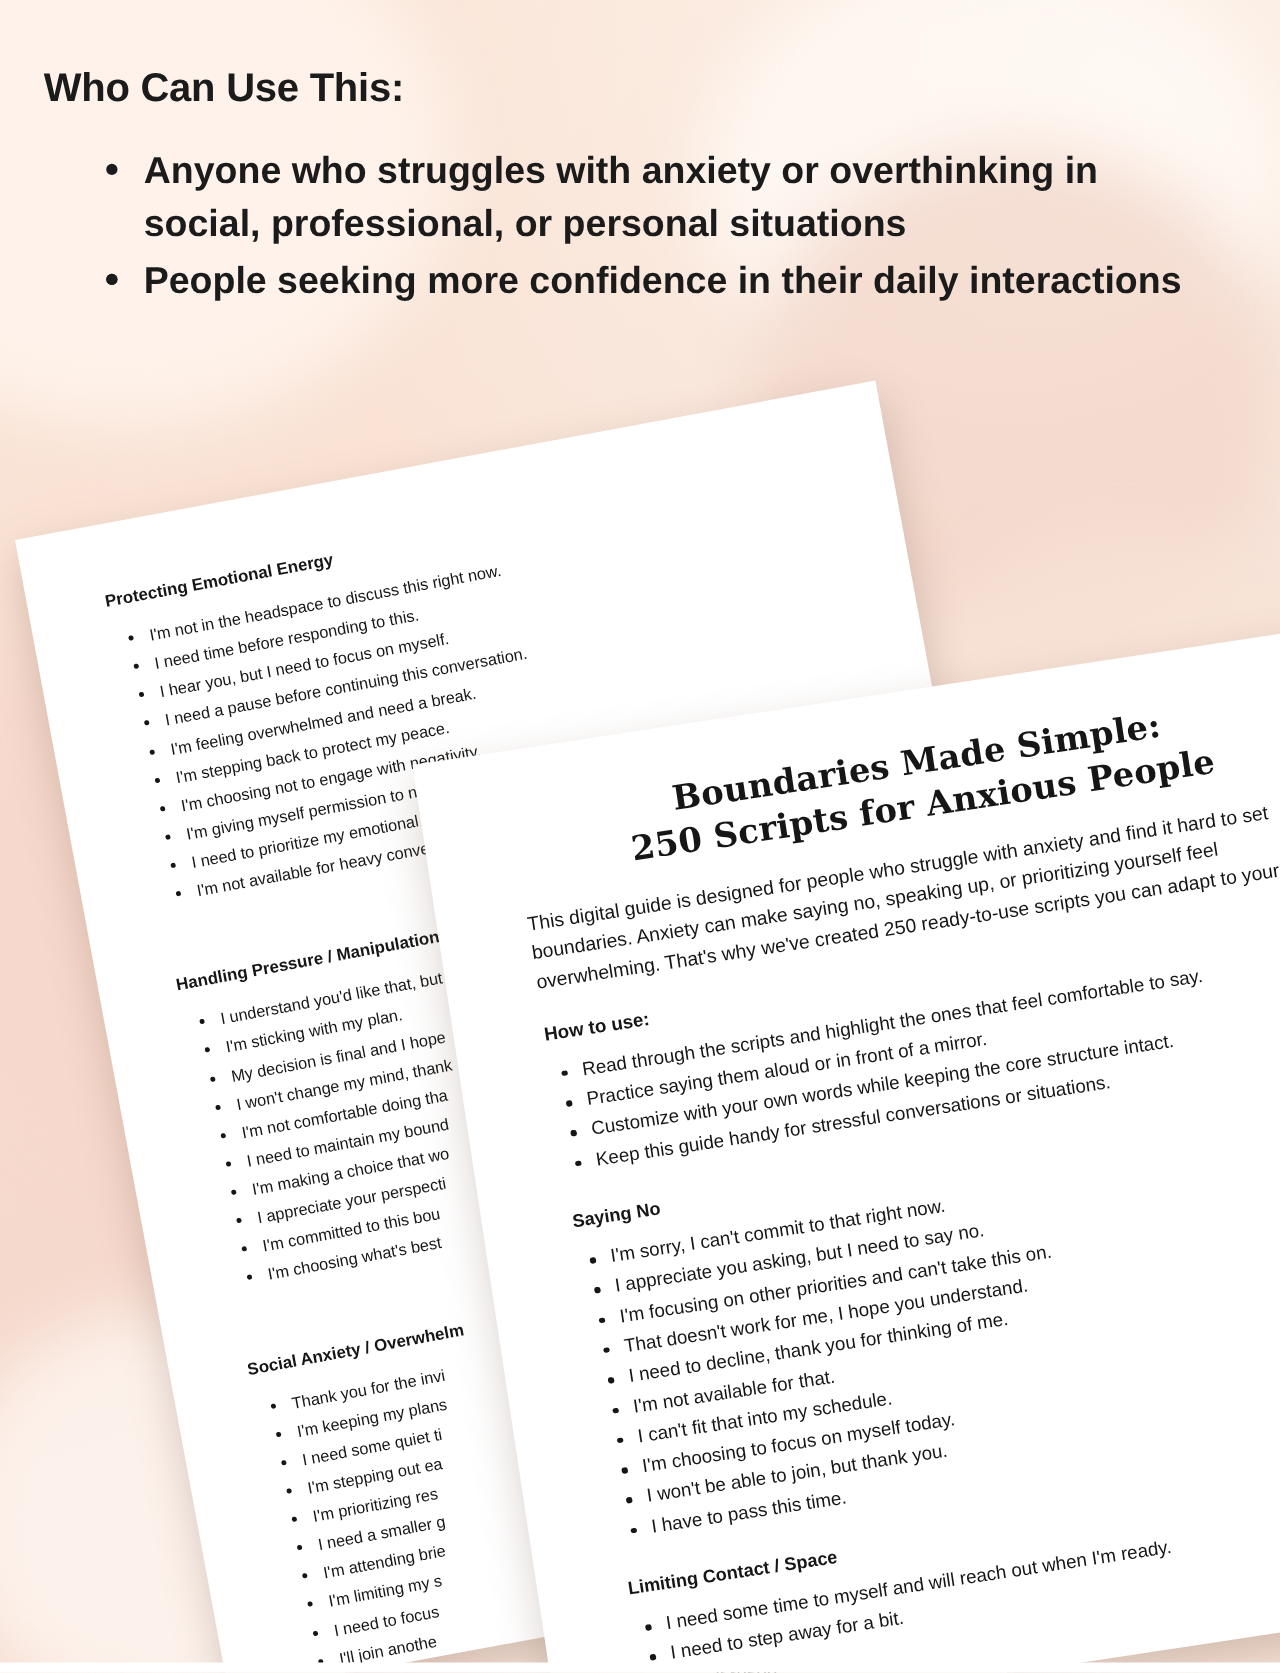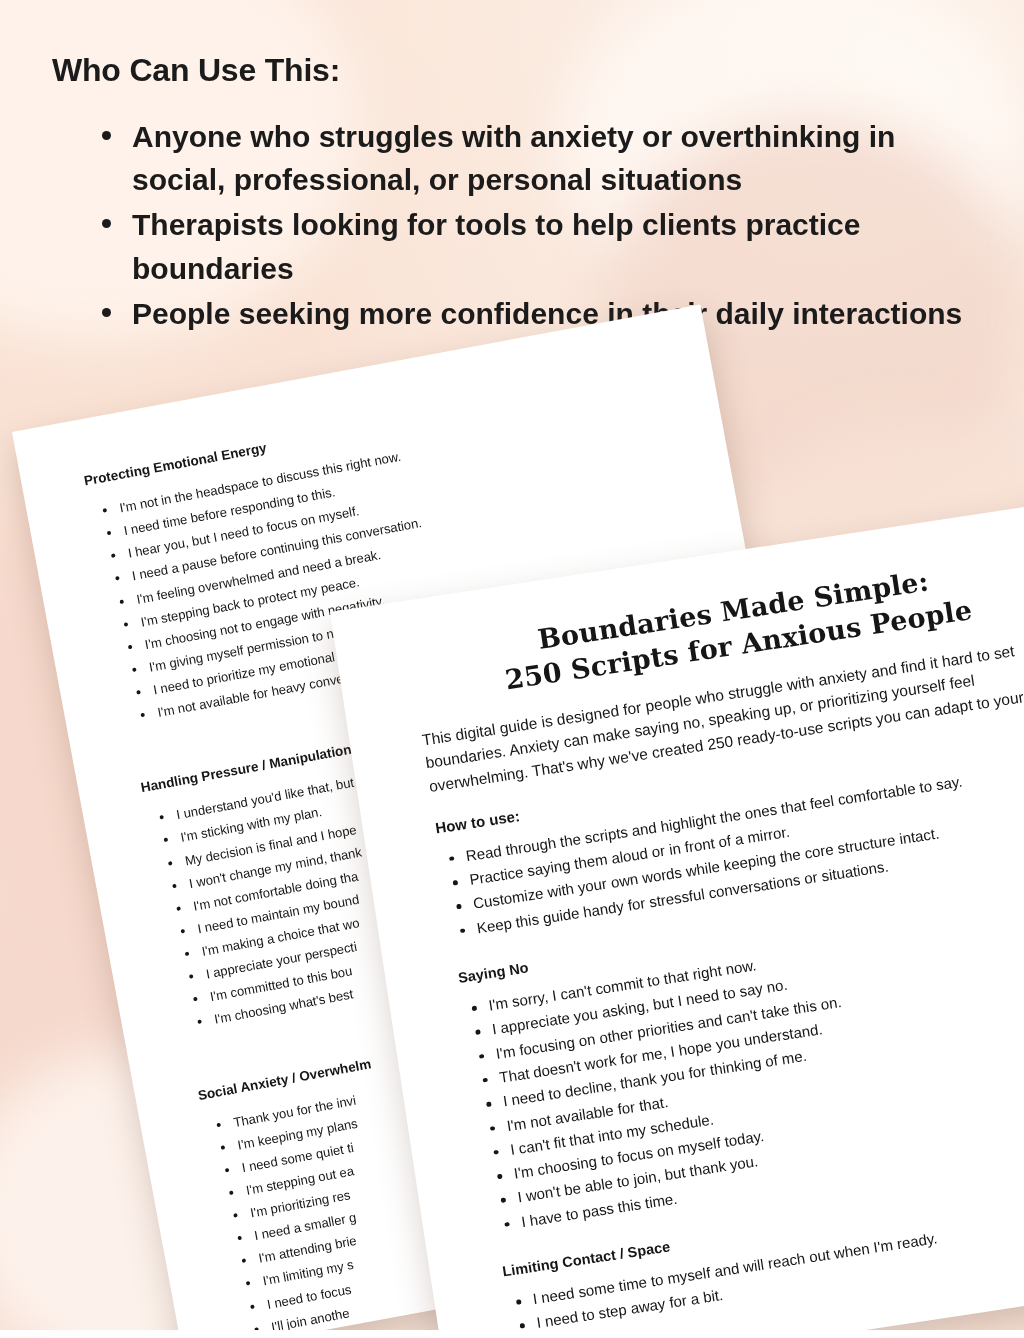--- a/index.html
+++ b/index.html
@@ -39,21 +39,21 @@
   .blob-b { left: 560px; top: -40px; width: 470px; height: 360px; background: rgba(255,250,245,0.75); }
   .blob-c { left: 600px; top: 120px; width: 430px; height: 400px; background: rgba(243,215,202,0.8); }
   .blob-d { left: -60px; top: 470px; width: 430px; height: 470px; background: rgba(246,216,203,0.85); }
   .blob-e { left: 690px; top: 420px; width: 420px; height: 520px; background: rgba(248,226,214,0.7); }
   .blob-f { left: 300px; top: 980px; width: 700px; height: 420px; background: rgba(252,240,232,0.6); }
   .blob-g { left: -40px; top: 1050px; width: 340px; height: 320px; background: rgba(255,251,247,0.7); }
 
   
   .headline-block {
     position: absolute;
-    left: 52px;
+    left: 35px;
     top: 52px;
     width: 920px;
     color: #1b1b1b;
   }
   .headline-title {
     font-size: 32px;
     font-weight: bold;
     letter-spacing: -0.2px;
     margin: 0 0 26px 0;
   }
@@ -206,21 +206,20 @@
 
   <div class="headline-block">
     <h1 class="headline-title">Who Can Use This:</h1>
     <ul class="headline-list">
       <li>
         <span class="bullet-dot"></span>
         <span>Anyone who struggles with anxiety or overthinking in social, professional, or personal situations</span>
       </li>
       <li>
         <span class="bullet-dot"></span>
-        <span>Therapists looking for tools to help clients practice boundaries</span>
       </li>
       <li>
         <span class="bullet-dot"></span>
         <span>People seeking more confidence in their daily interactions</span>
       </li>
     </ul>
   </div>
 
   <div class="sheet sheet-back">
     <div class="sheet-inner-back">

